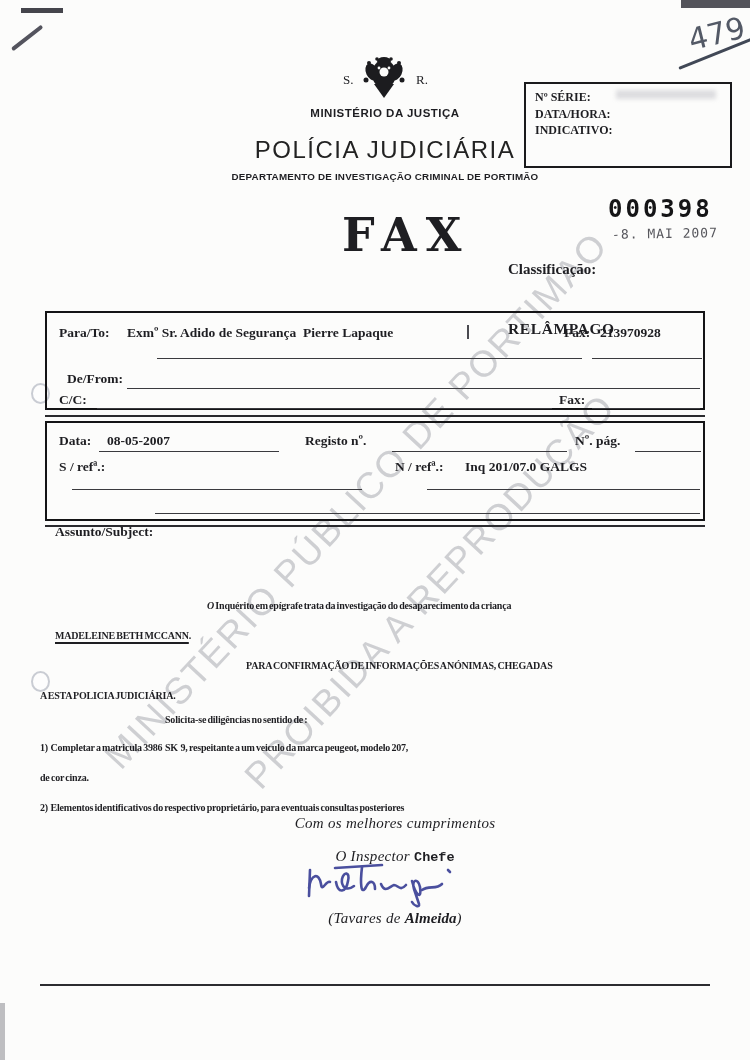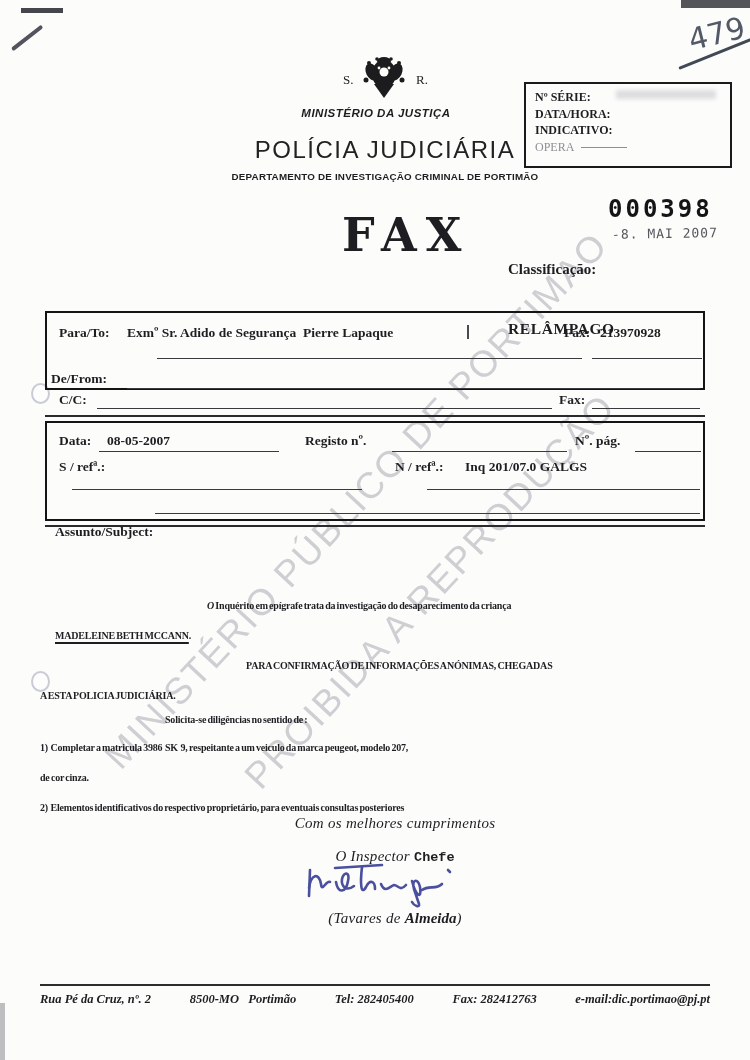--- a/index.html
+++ b/index.html
@@ -97,52 +97,48 @@
       <circle cx="19" cy="3" r="1.8"></circle>
         <circle cx="33" cy="3" r="1.8"></circle>
     </g>
     <g fill="#fcfcfb">
       <circle cx="26" cy="16" r="4.5"></circle>
         <circle cx="21" cy="12" r="1.4"></circle>
         <circle cx="31" cy="12" r="1.4"></circle>
     </g>
   </svg>
   <span class="abs sr content" style="left:416px; top:72px;">R.</span>
-  <div class="abs ministry content" style="left:276px; top:107px; width:200px;font-style:italic;">MINISTÉRIO DA JUSTIÇA</div>
+  <div class="abs ministry content" style="left:285px; top:107px; width:200px;">MINISTÉRIO DA JUSTIÇA</div>
   <div class="abs org content" style="left:235px; top:136px; width:300px;">POLÍCIA JUDICIÁRIA</div>
   <div class="abs dept content" style="left:185px; top:171px; width:400px;">DEPARTAMENTO DE INVESTIGAÇÃO CRIMINAL DE PORTIMÃO</div>
 
   <div class="abs serial-box content" style="left:524px; top:82px;">
     <div class="abs smudge" style="left:90px; top:6px; width:100px; height:9px;"></div>
     <span class="lbl">Nº SÉRIE:</span>
     <span class="lbl">DATA/HORA:</span>
     <span class="lbl">INDICATIVO:</span>
-    <span class="opera-row">
-        <span class="lbl faint" style="display:inline">OPERA</span>
-        <span class="opera-rule"></span>
-      </span>
   </div>
 
   <div class="abs stamp-num content" style="left:608px; top:195px;">000398</div>
   <div class="abs stamp-date content" style="left:612px; top:226px;">-8. MAI 2007</div>
 
   <div class="abs fax-title content" style="left:342px; top:208px;">FAX</div>
 
   <div class="abs classif-lbl content" style="left:508px; top:261px;">Classificação:</div>
   <div class="abs classif-val content" style="left:508px; top:284px;">RELÂMPAGO</div>
 
-  <div class="abs fbox content" style="left:45px; top:311px; width:660px; height:79px;">
+  <div class="abs fbox content" style="left:45px; top:311px; width:660px; height:99px;">
     <span class="abs flabel" style="left:12px; top:12px;">Para/To:</span>
     <span class="abs fvalue" style="left:80px; top:12px;">Exmº Sr. Adido de Segurança  Pierre Lapaque</span>
     <span class="abs stray" style="left:420px; top:12px;"></span>
     <span class="abs flabel" style="left:517px; top:12px;">Fax:</span>
     <span class="abs fvalue" style="left:553px; top:12px;">213970928</span>
     <div class="abs uline" style="left:110px; top:44px; width:425px;"></div>
     <div class="abs uline" style="left:545px; top:44px; width:110px;"></div>
-    <span class="abs flabel" style="left:4px; top:58px;text-align:center;">De/From:</span>
+    <span class="abs flabel" style="left:20px; top:58px;text-align:center;">De/From:</span>
     <div class="abs uline" style="left:80px; top:74px; width:573px;"></div>
     <span class="abs flabel" style="left:12px; top:79px;">C/C:</span>
     <div class="abs uline" style="left:50px; top:94px; width:455px;"></div>
     <span class="abs flabel" style="left:512px; top:79px;">Fax:</span>
     <div class="abs uline" style="left:545px; top:94px; width:108px;"></div>
   </div>
   <div class="abs dbl content" style="left:45px; top:415px; width:660px;"></div>
 
   <div class="abs fbox content" style="left:45px; top:421px; width:660px; height:100px;">
     <span class="abs flabel" style="left:12px; top:10px;">Data:</span>
@@ -184,21 +180,14 @@
       <path d="M79,28 C83,38 88,30 92,29 C96,29 98,36 104,29"></path>
       <path d="M110,25 C114,40 120,44 118,31 C116,21 109,24 112,33 L117,48 C118,52 112,50 110,46"></path>
       <path d="M120,34 C127,29 134,34 140,28"></path>
       <path d="M146,14 L148,16"></path>
     </g>
   </svg>
 
   <div class="abs content" style="left:250px; top:910px; width:290px; text-align:center; font-size:15px;"><span class="closing-it">(Tavares de </span><span class="signee-b">Almeida</span><span class="closing-it">)</span></div>
 
   <div class="abs footer-line content" style="left:40px; top:984px; width:670px;"></div>
-  <div class="abs footer-row content" style="left:40px; top:992px;">
-    <span>Rua Pé da Cruz, nº. 2</span>
-    <span>8500-MO   Portimão</span>
-    <span>Tel: 282405400</span>
-    <span>Fax: 282412763</span>
-    <span>e-mail:dic.portimao@pj.pt</span>
-  </div>
 
 </div>
 
 </body></html>

